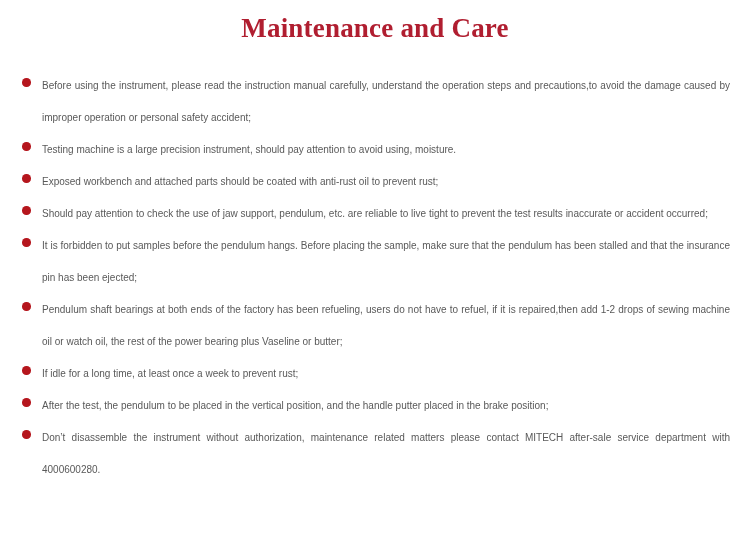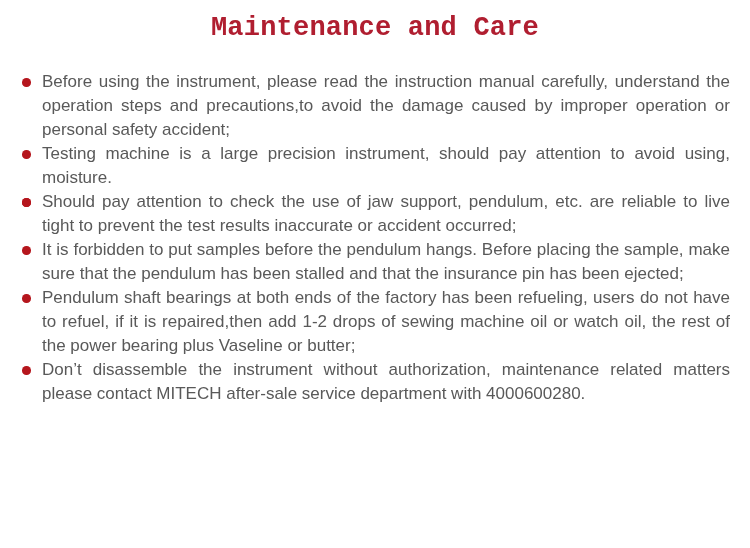--- a/index.html
+++ b/index.html
@@ -17,37 +17,37 @@
     overflow: hidden;
   }
   .page {
     width: 750px;
     height: 548px;
     padding-top: 12px;
     background: var(--color-background);
   }
   .page-title {
     text-align: center;
-    font-family: Liberation Mono, monospace;
+    font-family: Liberation Serif, serif;
     font-weight: bold;
     font-size: 27px;
     line-height: 32px;
     color: var(--color-title);
     letter-spacing: 0.2px;
   }
   .maintenance-list {
     list-style: none;
     margin-top: 26px;
     padding-left: 42px;
     padding-right: 20px;
   }
   .list-item {
     position: relative;
-    font-size: 17px;
-    line-height: 24px;
+    font-size: 10px;
+    line-height: 32px;
     color: var(--color-text);
     text-align: justify;
     text-align-last: left;
   }
   .bullet {
     position: absolute;
     left: -20px;
     top: 8px;
     width: 8.5px;
     height: 8.5px;
@@ -65,31 +65,40 @@
       <li class="list-item">
     <span class="bullet"></span>
     <span>Before using the instrument, please read the instruction manual carefully, understand the operation steps and precautions,to avoid the damage caused by improper operation or personal safety accident;</span>
   </li>
       <li class="list-item">
     <span class="bullet"></span>
     <span>Testing machine is a large precision instrument, should pay attention to avoid using, moisture.</span>
   </li>
       <li class="list-item">
     <span class="bullet"></span>
+    <span>Exposed workbench and attached parts should be coated with anti-rust oil to prevent rust;</span>
   </li>
       <li class="list-item">
     <span class="bullet"></span>
     <span>Should pay attention to check the use of jaw support, pendulum, etc. are reliable to live tight to prevent the test results inaccurate or accident occurred;</span>
   </li>
       <li class="list-item">
     <span class="bullet"></span>
     <span>It is forbidden to put samples before the pendulum hangs. Before placing the sample, make sure that the pendulum has been stalled and that the insurance pin has been ejected;</span>
   </li>
       <li class="list-item">
     <span class="bullet"></span>
     <span>Pendulum shaft bearings at both ends of the factory has been refueling, users do not have to refuel, if it is repaired,then add 1-2 drops of sewing machine oil or watch oil, the rest of the power bearing plus Vaseline or butter;</span>
   </li>
       <li class="list-item">
     <span class="bullet"></span>
+    <span>If idle for a long time, at least once a week to prevent rust;</span>
+  </li>
+      <li class="list-item">
+    <span class="bullet"></span>
+    <span>After the test, the pendulum to be placed in the vertical position, and the handle putter placed in the brake position;</span>
+  </li>
+      <li class="list-item">
+    <span class="bullet"></span>
     <span>Don’t disassemble the instrument without authorization, maintenance related matters please contact MITECH after-sale service department with 4000600280.</span>
   </li>
     </ul>
 </div>
 
 </body></html>

